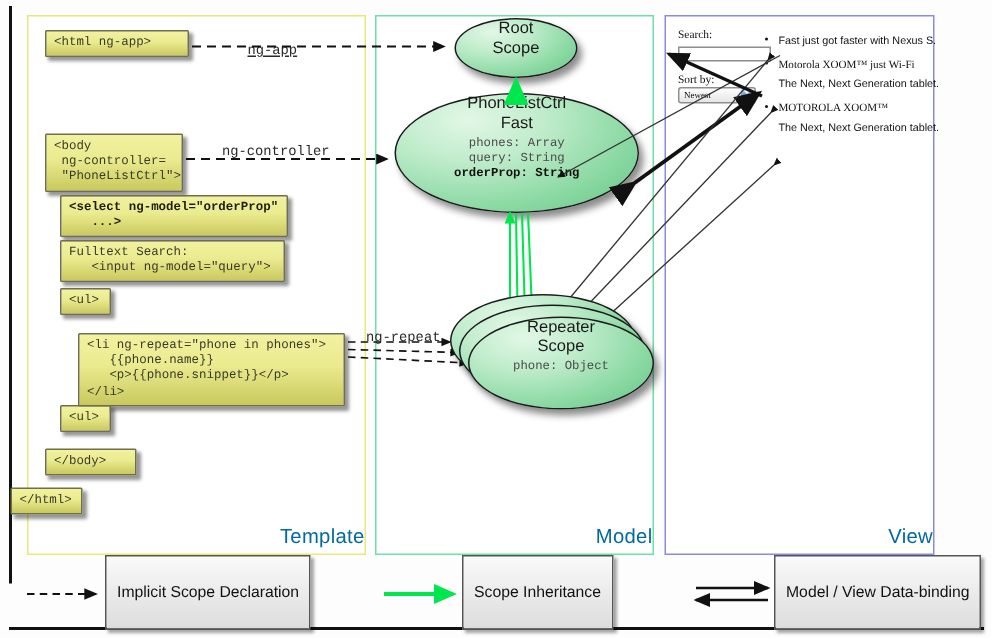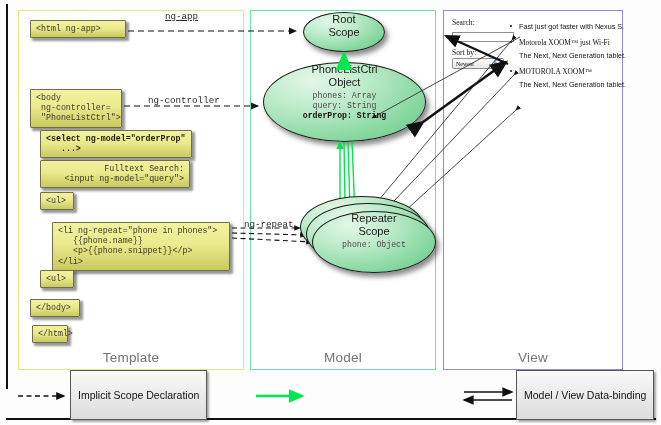--- a/index.html
+++ b/index.html
@@ -37,23 +37,23 @@
     box-sizing: border-box;
   }
   .panel-template { left: 18px;  top: 10px; width: 226px; height: 360px; border-color: #e8e87a; }
   .panel-model    { left: 250px; top: 10px; width: 186px; height: 360px; border-color: #6ddfa8; }
   .panel-view     { left: 443px; top: 10px; width: 180px; height: 360px; border-color: #8a8ae0; }
 
   .panel-title {
     position: absolute;
     bottom: 4px;
     left: 0; right: 0;
-    text-align: center;
+    text-align: right;
     font-size: 13.5px;
-    color: #737373;
+    color: #0369a1;
     letter-spacing: .2px;
   }
 
   
   .codebox {
     position: absolute;
     box-sizing: border-box;
     border: 1.2px solid #6f6f4a;
     background: linear-gradient(180deg, #f2f2a0 0%, #eaea8e 45%, #c9c95e 100%);
     color: #3a3a28;
@@ -198,58 +198,58 @@
 
   <div class="codebox" style="left:30px; top:20px; width:96px;">&lt;html ng-app&gt;</div>
 
   <div class="codebox" style="left:30px; top:89px; width:92px;">&lt;body
  ng-controller=
  "PhoneListCtrl"&gt;</div>
 
   <div class="codebox bold" style="left:40px; top:130px; width:152px;">&lt;select ng-model="orderProp"
    ...&gt;</div>
 
-  <div class="codebox" style="left:40px; top:160px; width:150px;text-align:right;">Fulltext Search:
+  <div class="codebox" style="left:40px; top:160px; width:150px;">Fulltext Search:
    &lt;input ng-model="query"&gt;</div>
 
   <div class="codebox" style="left:40px; top:192px; width:34px;">&lt;ul&gt;</div>
 
   <div class="codebox" style="left:52px; top:222px; width:178px;">&lt;li ng-repeat="phone in phones"&gt;
    {{phone.name}}
    &lt;p&gt;{{phone.snippet}}&lt;/p&gt;
 &lt;/li&gt;</div>
 
   <div class="codebox" style="left:40px; top:270px; width:34px;">&lt;ul&gt;</div>
 
-  <div class="codebox" style="left:30px; top:299px; width:50px;">&lt;/body&gt;</div>
-
-  <div class="codebox" style="left:32px; top:325px; width:36px;">&lt;/html&gt;</div>
+  <div class="codebox" style="left:30px; top:299px; width:61px;">&lt;/body&gt;</div>
+
+  <div class="codebox" style="left:7px; top:325px; width:48px;">&lt;/html&gt;</div>
 
   <div class="ellipse" style="left:303px; top:12px; width:82px; height:40px;">
     <div class="ell-title" style="white-space:pre-line;">Root
 Scope</div>
   </div>
 
   <div class="ellipse" style="left:263px; top:62px; width:163px; height:80px;">
     <div class="ell-title" style="white-space:pre-line;">PhoneListCtrl
-Object</div>
+Fast</div>
     <div class="ell-props"><span style="white-space:pre;margin-top:14px;">phones: Array
 query: String
 </span><b>orderProp: String</b></div>
   </div>
 
   <div class="ellipse" style="left:300px; top:196px; width:124px; height:62px; z-index:1;"></div>
   <div class="ellipse" style="left:306px; top:203px; width:124px; height:62px; z-index:2;"></div>
   <div class="ellipse" style="left:312px; top:211px; width:124px; height:62px; z-index:3;">
     <div class="ell-title" style="white-space:pre-line;">Repeater
 Scope</div>
     <div class="ell-props">phone: Object</div>
   </div>
 
-  <div class="edge-label" style="left:165px; top:11px;text-decoration:underline;">ng-app</div>
+  <div class="edge-label" style="left:165px; top:28px;text-decoration:underline;">ng-app</div>
   <div class="edge-label" style="left:148px; top:95px;">ng-controller</div>
   <div class="edge-label" style="left:244px; top:219px;">ng-repeat</div>
 
   <div class="view-app">
     <div class="vlabel">Search:</div>
     <input class="vinput" type="text" placeholder="" style="">
     <div class="vlabel" style="margin-top:3px;">Sort by:</div>
     <div class="vselect">
       <span>Newest</span>
       <span class="knob">◆</span>
@@ -339,18 +339,21 @@
     <g>
       <line x1="464" y1="392" x2="512" y2="392" stroke="#111" stroke-width="1.6" marker-end="url(#mk-black)"></line>
       <line x1="512" y1="400" x2="464" y2="400" stroke="#111" stroke-width="1.6" marker-end="url(#mk-black)"></line>
     </g>
   </svg>
 
   <div class="legend">
     <div class="legend-item" style="left:62px;">
       <div class="legend-box">Implicit Scope Declaration</div>
     </div>
+    <div class="legend-item" style="left:300px;">
+      <div class="legend-box">Scope Inheritance</div>
+    </div>
     <div class="legend-item" style="left:508px;">
       <div class="legend-box">Model / View Data-binding</div>
     </div>
   </div>
 
 </div>
 
 </body></html>

